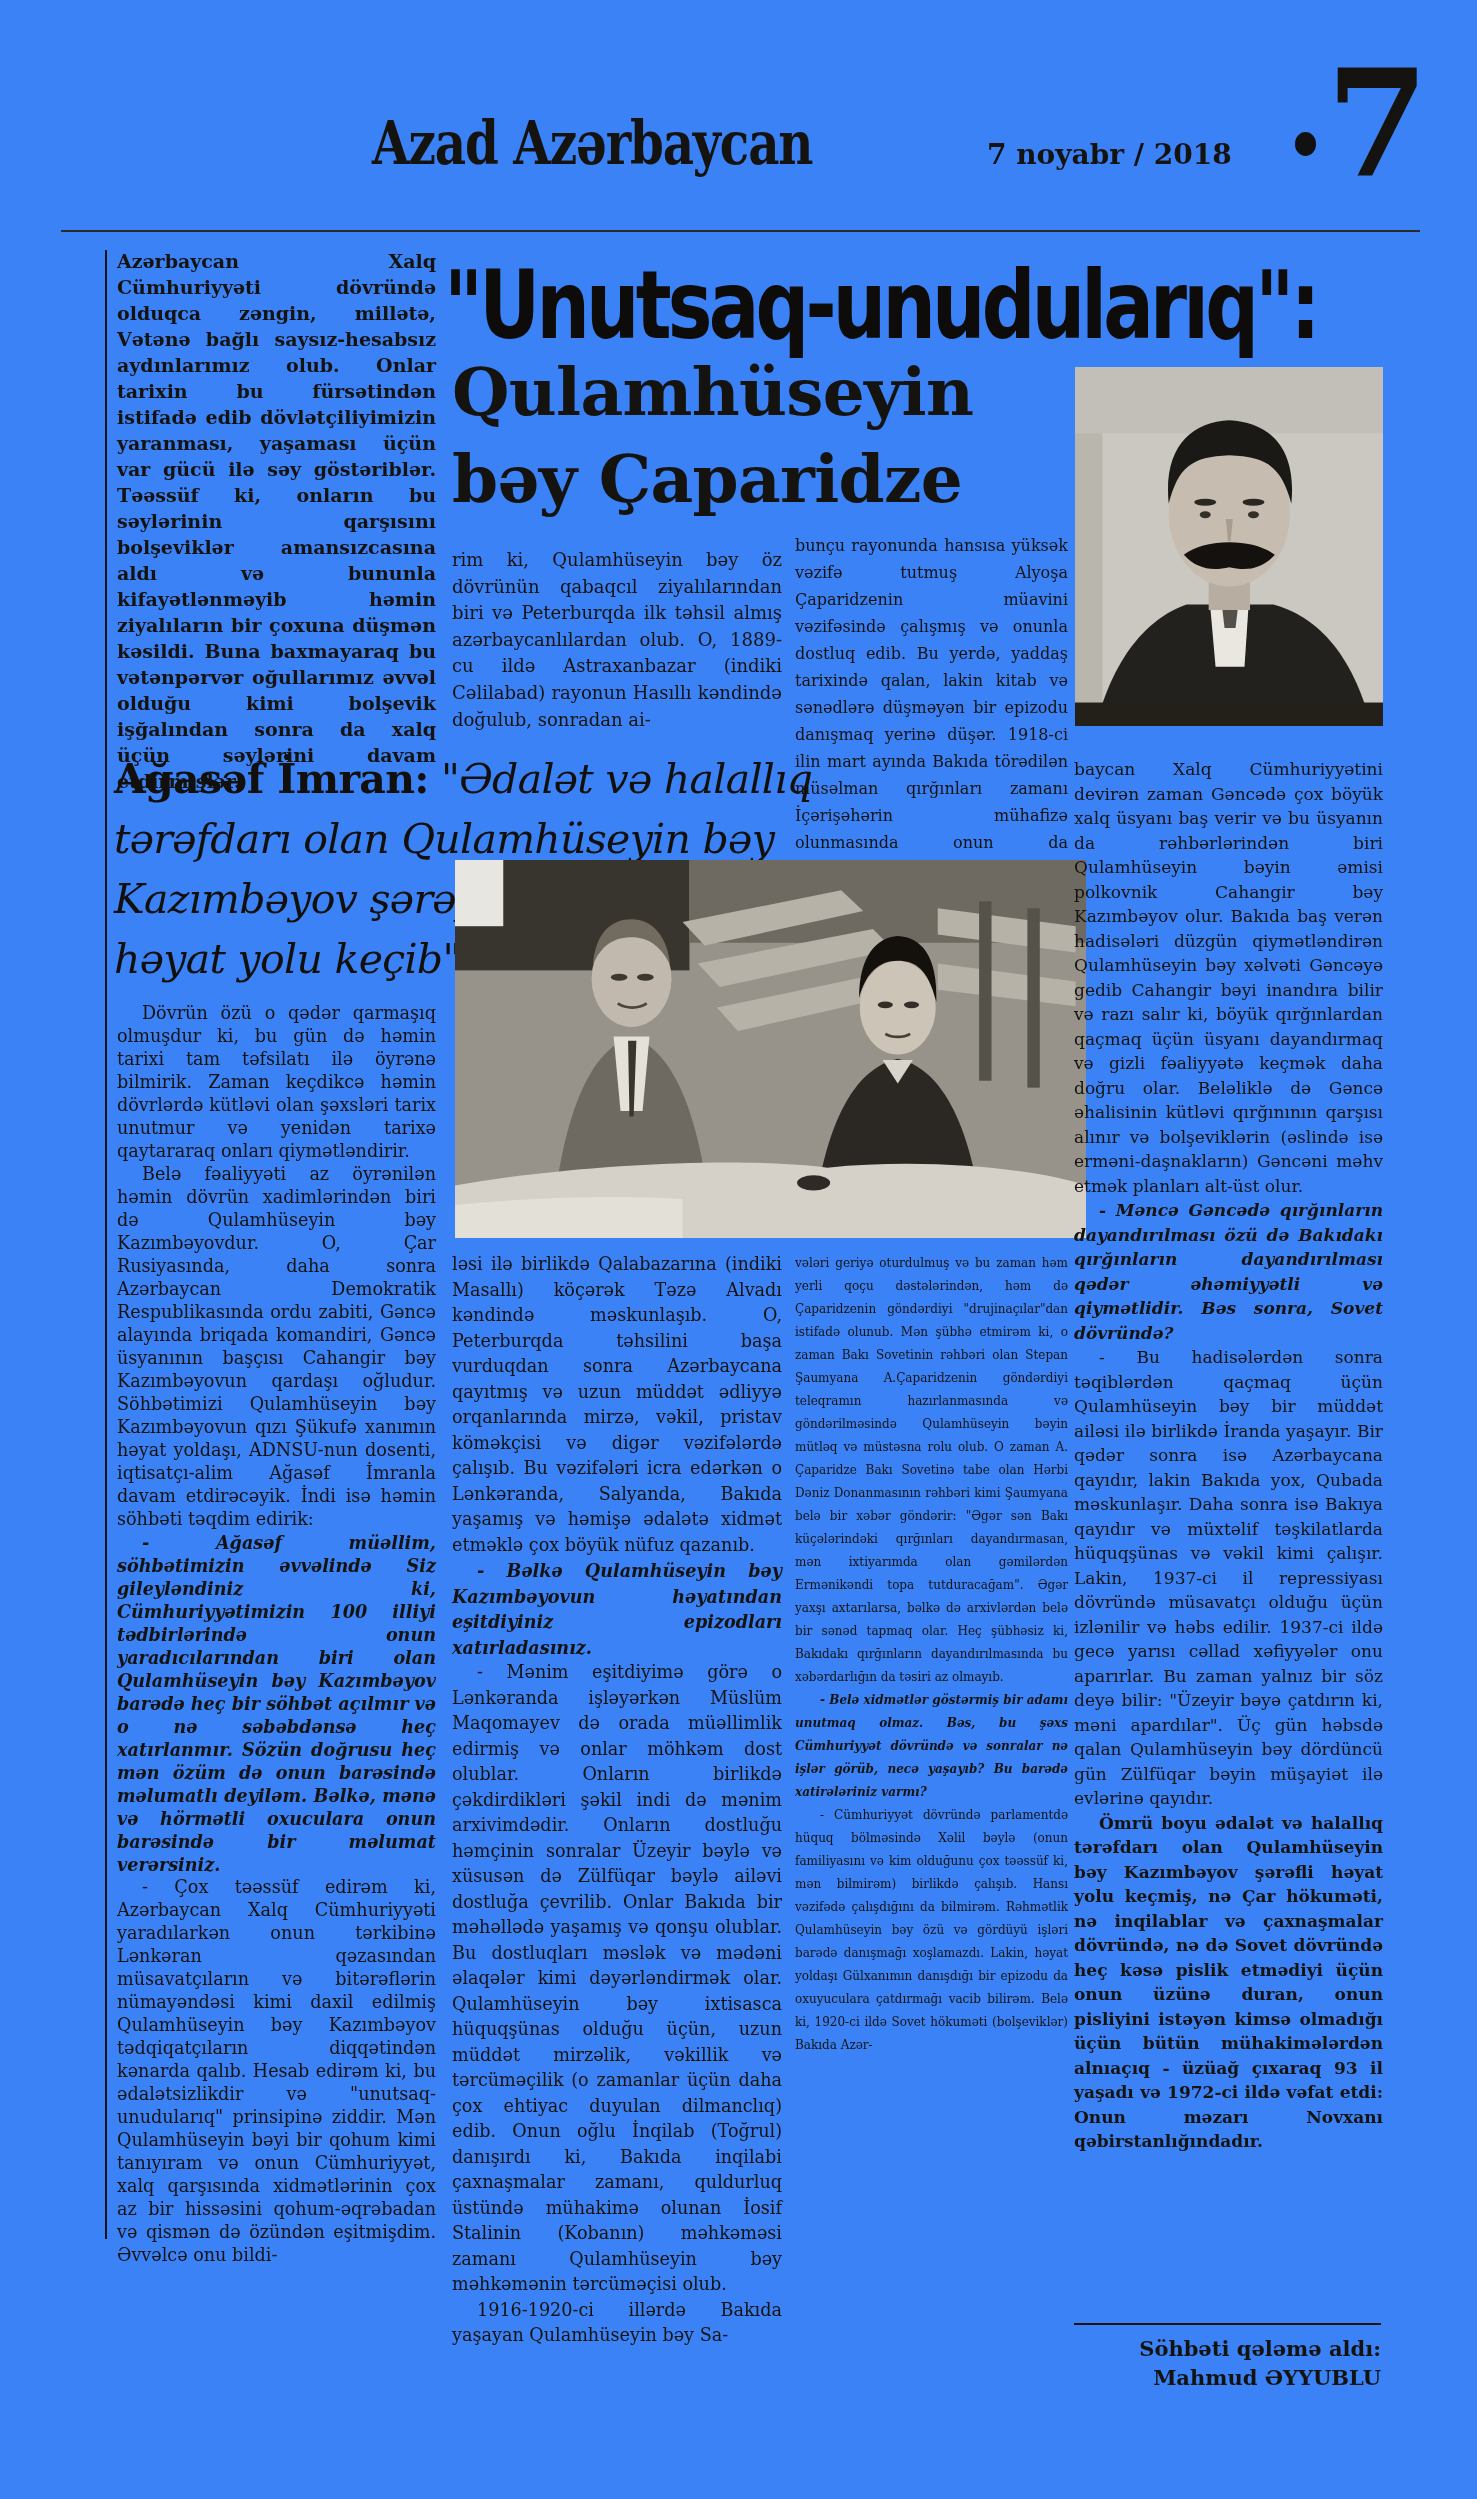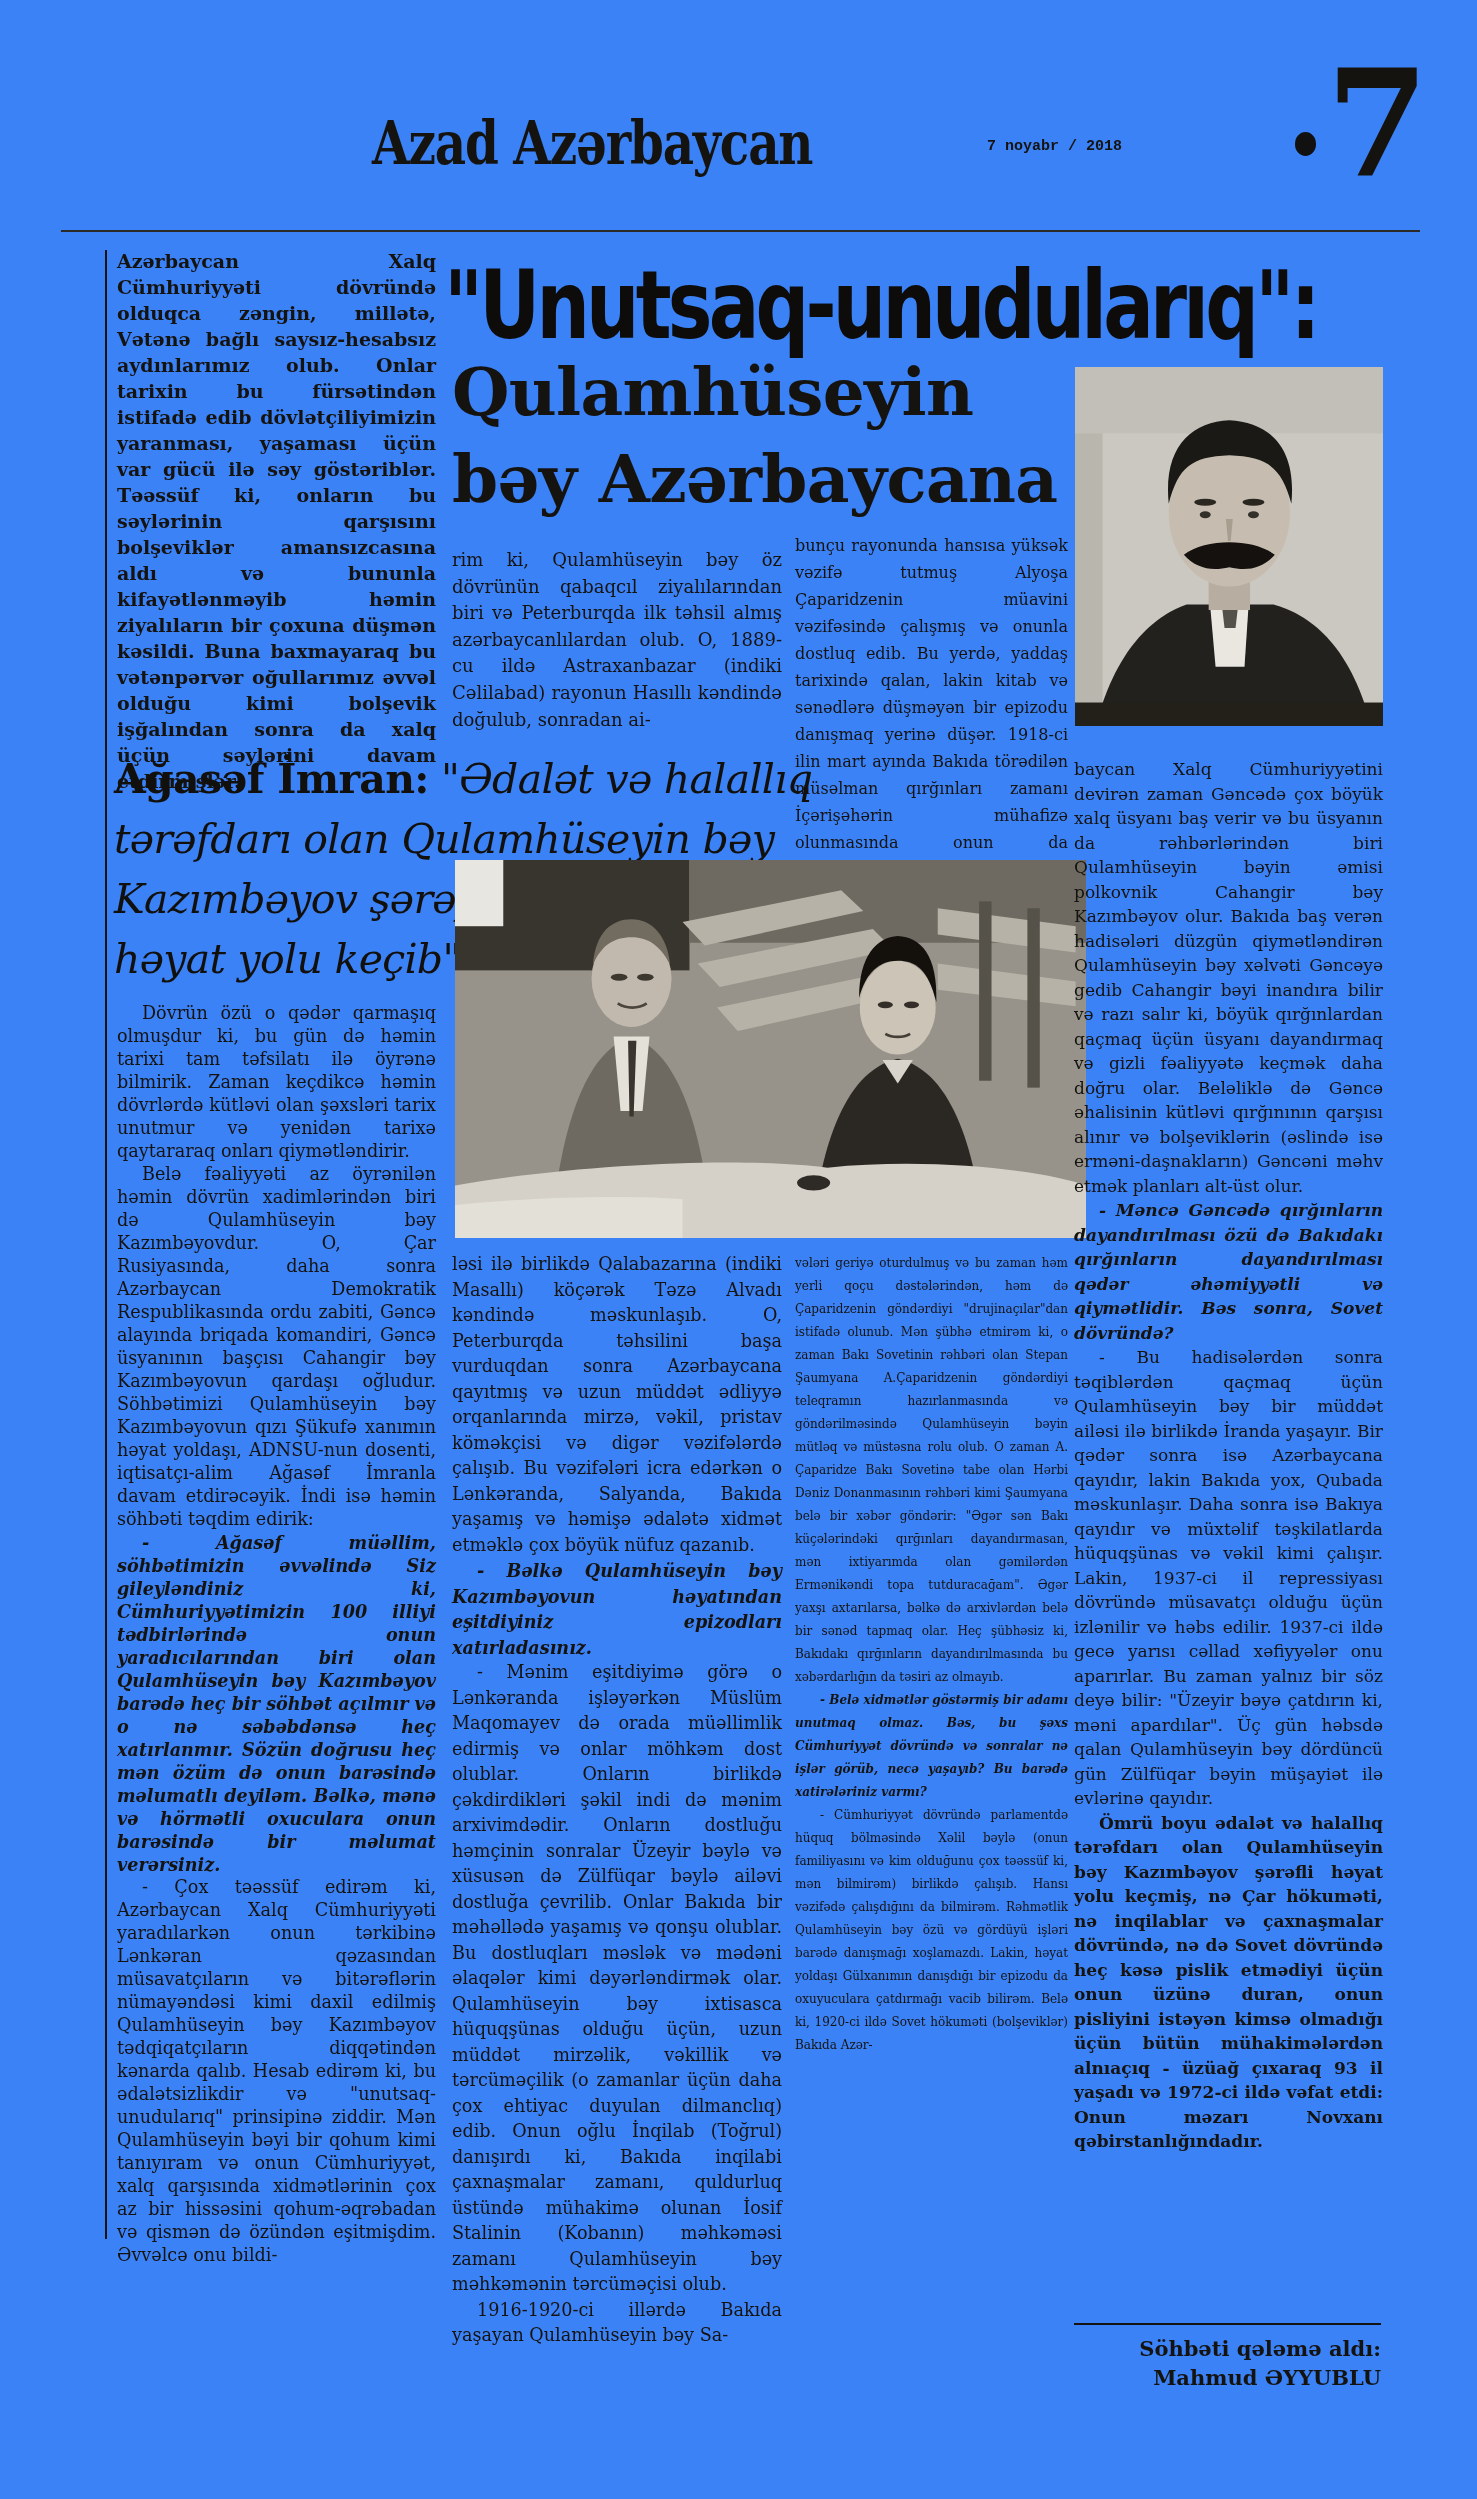--- a/index.html
+++ b/index.html
@@ -10,21 +10,21 @@
     color:#151310; overflow:hidden;
   }
   
   .masthead-title{
     position:absolute; left:372px; top:109px; width:538px;
     font-size:59px; font-weight:bold; letter-spacing:-1.4px;
     transform:scaleX(.82); transform-origin:left top; white-space:nowrap;
   }
   .masthead-date{
     position:absolute; left:987px; top:138px;
-    font-size:15px; font-weight:bold; white-space:nowrap;font-family:Liberation Mono, monospace;
+    font-size:28px; font-weight:bold; white-space:nowrap;
   }
   .page-number{
     position:absolute; left:1326px; top:50px;
     font-size:148px; font-weight:bold; line-height:148px;
   }
   .page-number-bullet{
     position:absolute; left:1295px; top:132px;
     width:21px; height:23.5px; border-radius:50%; background:#111;
   }
   .masthead-rule{
@@ -96,21 +96,21 @@
   <div class="masthead-title">Azad Azərbaycan</div>
   <div class="masthead-date">7 noyabr / 2018</div>
   <div class="page-number-bullet"></div>
   <div class="page-number">7</div>
   <div class="masthead-rule"></div>
 
   <div class="left-vrule"></div>
 
   <div class="headline-main">"Unutsaq-unudularıq":</div>
   <div class="headline-name1">Qulamhüseyin</div>
-  <div class="headline-name2">bəy Azərbaycana</div>
+  <div class="headline-name2">bəy Çaparidze</div>
 
   <div class="portrait-photo">
     <svg viewBox="0 0 447 520" preserveAspectRatio="none">
       <rect width="447" height="520" fill="#cbc8c1"></rect>
       <rect width="447" height="96" fill="#c2bfb8"></rect>
       <rect x="0" y="96" width="40" height="424" fill="#b9b6ae"></rect>
       <path d="M30,520 C62,398 122,358 162,344 L288,344 C338,358 398,398 430,520 Z" fill="#23211d"></path>
       <path d="M196,344 L252,344 L246,434 L204,434 Z" fill="#e9e7e0"></path>
       <path d="M214,352 L236,352 L233,378 L217,378 Z" fill="#54514a"></path>
       <rect x="194" y="296" width="60" height="56" fill="#b7aea1"></rect>

